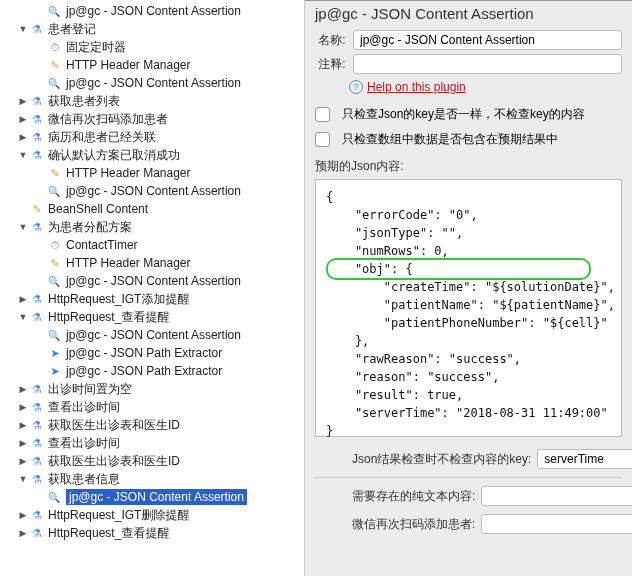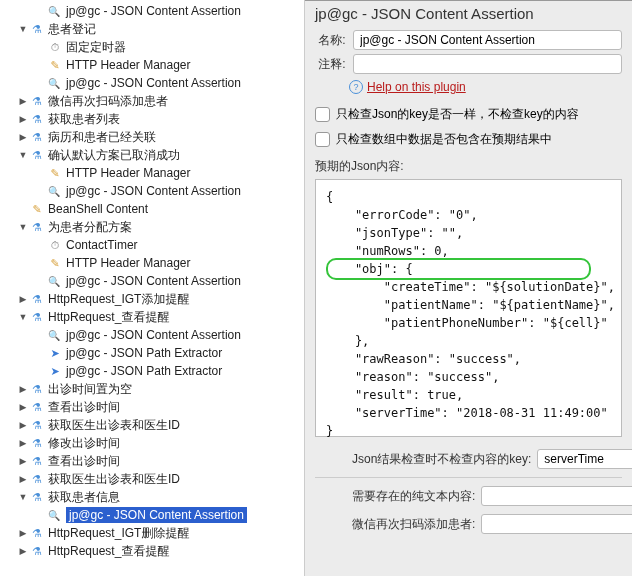--- a/index.html
+++ b/index.html
@@ -101,21 +101,21 @@
     padding: 0 6px;
     font-size: 12px;
   }
   .help-row { padding: 4px 10px 8px 44px; display:flex; align-items:center; gap:4px;}
   .help-ic {
     width: 14px; height: 14px; border-radius: 50%;
     border: 1px solid #4a90d9; color: #4a90d9; font-size: 9px;
     display:inline-flex; align-items:center; justify-content:center;
   }
   .help-link { color: #b91c1c; text-decoration: underline; }
-  .chk-row { padding: 4px 10px; display:flex; align-items:center; gap:6px;}
+  .chk-row { padding: 4px 10px; display:flex; align-items:center; gap:12px;}
   .chk {
     width: 15px; height: 15px;
     border: 1px solid #999; border-radius: 3px; background:#fff;
   }
   .section-lbl { padding: 6px 10px 2px; color:#333; }
   .json-box {
     margin: 2px 10px 8px;
     background: #fff;
     border: 1px solid #bbb;
     height: 258px;
@@ -167,26 +167,26 @@
       <span class="label">HTTP Header Manager</span>
     </div>
     <div class="tree-row in2">
       <span class="arrow none"></span>
       <span class="icon mag"></span>
       <span class="label">jp@gc - JSON Content Assertion</span>
     </div>
     <div class="tree-row in1">
       <span class="arrow closed"></span>
       <span class="icon flask"></span>
+      <span class="label">获取患者列表</span>
+    </div>
+    <div class="tree-row in1">
+      <span class="arrow closed"></span>
+      <span class="icon flask"></span>
       <span class="label">微信再次扫码添加患者</span>
-    </div>
-    <div class="tree-row in1">
-      <span class="arrow closed"></span>
-      <span class="icon flask"></span>
-      <span class="label">获取患者列表</span>
     </div>
     <div class="tree-row in1">
       <span class="arrow closed"></span>
       <span class="icon flask"></span>
       <span class="label">病历和患者已经关联</span>
     </div>
     <div class="tree-row in1">
       <span class="arrow open"></span>
       <span class="icon flask"></span>
       <span class="label">确认默认方案已取消成功</span>
@@ -258,25 +258,20 @@
     </div>
     <div class="tree-row in1">
       <span class="arrow closed"></span>
       <span class="icon flask"></span>
       <span class="label">查看出诊时间</span>
     </div>
     <div class="tree-row in1">
       <span class="arrow closed"></span>
       <span class="icon flask"></span>
       <span class="label">获取医生出诊表和医生ID</span>
-    </div>
-    <div class="tree-row in1">
-      <span class="arrow closed"></span>
-      <span class="icon flask"></span>
-      <span class="label">修改出诊时间</span>
     </div>
     <div class="tree-row in1">
       <span class="arrow closed"></span>
       <span class="icon flask"></span>
       <span class="label">查看出诊时间</span>
     </div>
     <div class="tree-row in1">
       <span class="arrow closed"></span>
       <span class="icon flask"></span>
       <span class="label">获取医生出诊表和医生ID</span>

